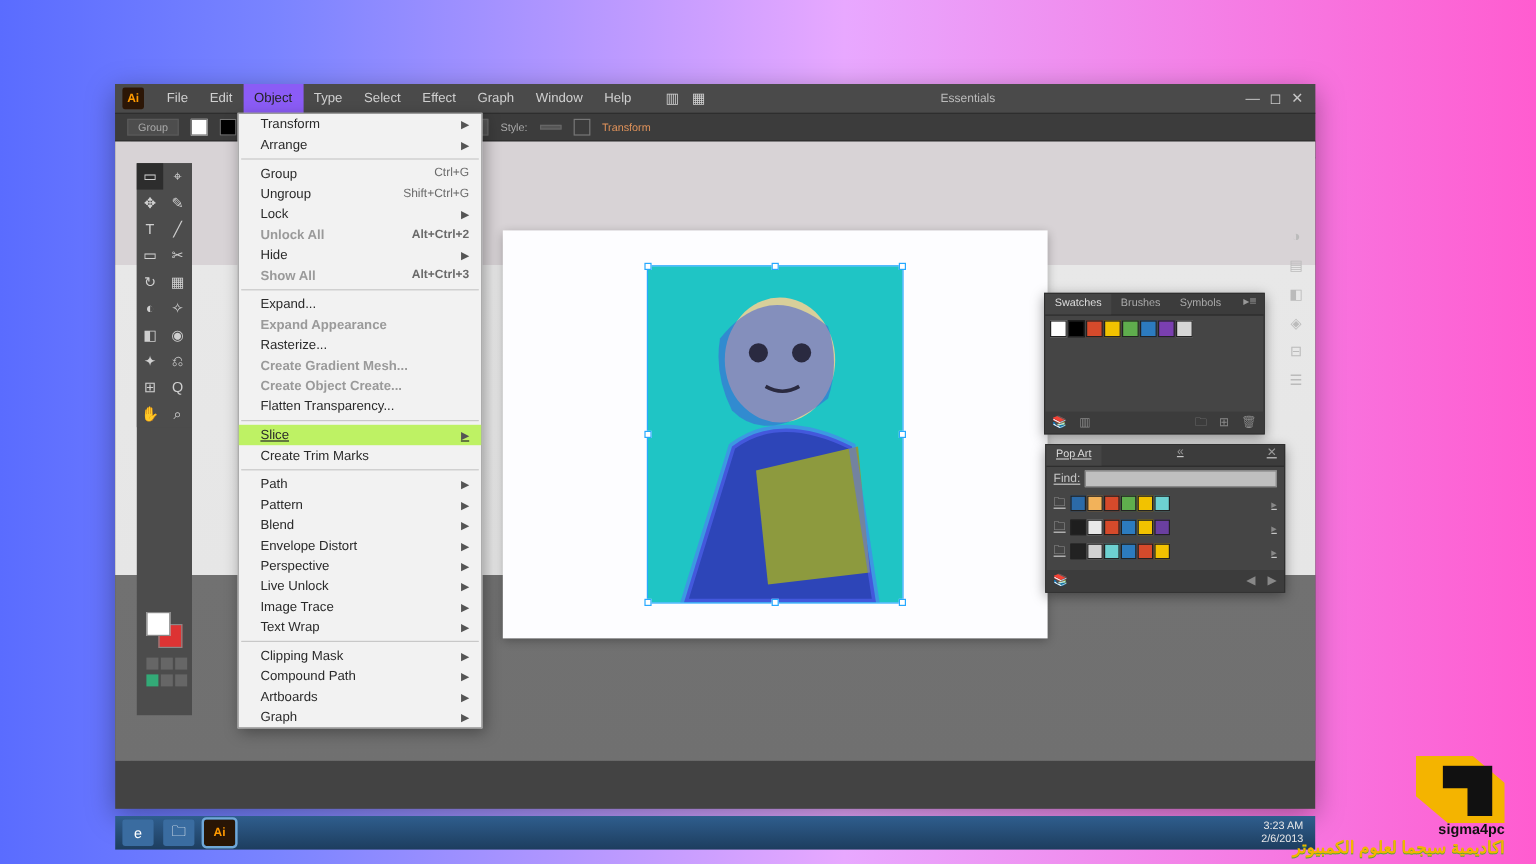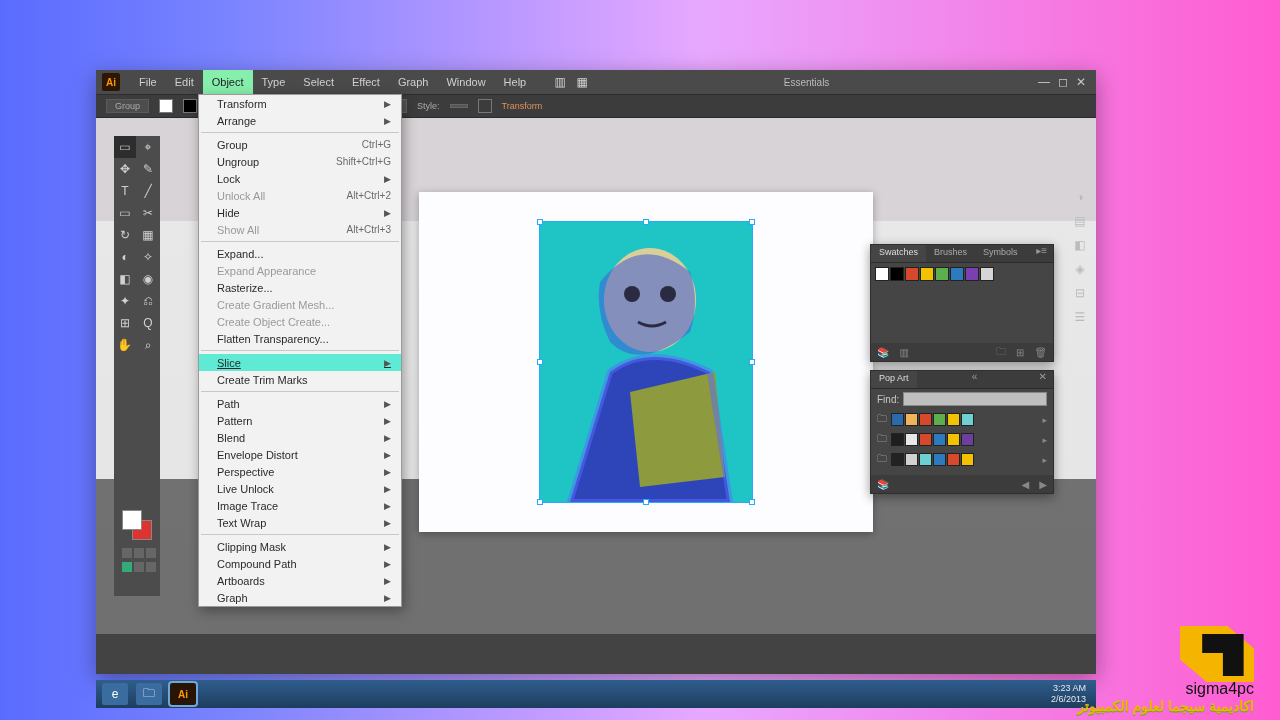--- a/index.html
+++ b/index.html
@@ -1,21 +1,21 @@
 <!DOCTYPE html>
 <html><head>
 <meta charset="utf-8">
 <style>
 * { margin: 0; padding: 0; box-sizing: border-box; font-family: "Segoe UI", Tahoma, sans-serif; user-select: none; }
 body { width: 1280px; height: 720px; overflow: hidden; background: linear-gradient(90deg, #5a6cff 0%, #7a84ff 18%, #e8a8ff 55%, #ff5cd0 100%); position: relative; }
 .app-window { position: absolute; left: 96px; top: 70px; width: 1000px; height: 604px; background: #434343; box-shadow: 0 6px 22px rgba(0,0,0,.35); }
 .menu-bar { height: 24px; background: #4a4a4a; display: flex; align-items: center; padding-left: 6px; font-size: 11px; color: #d0d0d0; }
 .ai-icon { width: 18px; height: 18px; background: #2c1606; color: #ff9a00; display: flex; align-items: center; justify-content: center; font-weight: 700; font-size: 10px; border-radius: 2px; margin-right: 10px; }
 .menu-item { padding: 0 9px; line-height: 24px; cursor: pointer; }
-.menu-item.active { background: #86efac; color: #222; }
+.menu-item.active { background: #8b5cf6; color: #222; }
 .win-controls { margin-left: auto; display: flex; gap: 8px; padding-right: 10px; color: #c7c7c7; }
 .win-controls span { font-size: 12px; cursor: pointer; }
 .workspace-lbl { font-size: 10px; color: #bbb; margin-right: 18px; }
 .option-bar { height: 24px; background: #3c3c3c; border-top: 1px solid #2e2e2e; border-bottom: 1px solid #2a2a2a; display: flex; align-items: center; font-size: 9px; color: #aaa; padding-left: 10px; gap: 10px; }
 .opt-chip { background: #4d4d4d; padding: 1px 8px; border: 1px solid #5a5a5a; }
 .opt-field { background: #555; padding: 1px 6px; border: 1px solid #666; }
 .doc-tab-row { height: 18px; background: #3a3a3a; font-size: 9px; color: #bbb; padding-left: 6px; display: flex; align-items: center; }
 .work-area { position: relative; height: 516px; background: #4c4c4c; display: flex; }
 .tool-dbl { width: 46px; display: grid; grid-template-columns: 23px 23px; grid-auto-rows: 22px; background: #4c4c4c; }
 .tool-btn { width: 22px; height: 22px; display: flex; align-items: center; justify-content: center; color: #d0d0d0; font-size: 12px; cursor: pointer; }
@@ -39,47 +39,47 @@
 .dock-ico { width: 16px; height: 16px; color: #bbb; font-size: 12px; text-align: center; cursor: pointer; }
 .panel { position: absolute; background: #454545; border: 1px solid #2f2f2f; box-shadow: 0 3px 10px rgba(0,0,0,.4); font-size: 10px; color: #c7c7c7; }
 .panel-tabs { display: flex; height: 18px; background: #3c3c3c; border-bottom: 1px solid #2b2b2b; justify-content: center; }
 .panel-tab { padding: 2px 8px; font-size: 9px; color: #aaa; cursor: pointer; }
 .panel-tab.act { background: #454545; color: #ddd; }
 .panel-close { margin-left: auto; padding: 0 6px; color: #999; }
 .sw-panel { right: 42px; top: 126px; width: 184px; height: 118px; }
 .sw-row { display: flex; gap: 1px; padding: 4px; flex-wrap: wrap; }
 .sw { width: 14px; height: 14px; border: 1px solid #222; }
 .panel-foot { position: absolute; bottom: 0; left: 0; right: 0; height: 18px; background: #3c3c3c; display: flex; align-items: center; gap: 10px; padding: 0 6px; color: #888; font-size: 10px; }
-.pa-panel { right: 42px; top: 252px; width: 184px; height: 124px; }
+.pa-panel { right: 25px; top: 252px; width: 200px; height: 124px; text-decoration: underline; }
 .pa-find { display: flex; align-items: center; gap: 4px; padding: 3px 6px; }
 .pa-find input { flex: 1; height: 14px; background: #bfbfbf; border: 1px solid #888; font-size: 9px; }
 .pa-rows { padding: 2px 6px; }
 .pa-row { display: flex; gap: 1px; margin-bottom: 3px; align-items: center; }
 .pa-row .sw { width: 13px; height: 13px; }
 .pa-row .ar { margin-left: auto; color: #888; font-size: 9px; }
 .status-bar { position: absolute; bottom: 0; left: 0; right: 0; height: 18px; background: #3d3d3d; color: #aaa; font-size: 9px; display: flex; align-items: center; padding-left: 6px; }
 
 .dropdown { position: absolute; left: 198px; top: 94px; width: 204px; background: #f2f2f2; border: 1px solid #9a9a9a; box-shadow: 2px 4px 12px rgba(0,0,0,.35); font-size: 11px; color: #2a2a2a; z-index: 50; }
 .dd-item { display: flex; align-items: center; height: 17px; padding: 0 10px 0 18px; cursor: pointer; position: relative; }
-.dd-item.hover { background: #5eead4; text-decoration: underline; }
-.dd-item.disabled { color: #9a9a9a; cursor: default; }
+.dd-item.hover { background: #bef264; text-decoration: underline; }
+.dd-item.disabled { color: #9a9a9a; cursor: default; font-weight: bold; }
 .dd-item .sc { margin-left: auto; color: #6a6a6a; font-size: 10px; }
 .dd-item .ar { margin-left: auto; font-size: 9px; color: #555; }
 .dd-sep { height: 1px; background: #c8c8c8; margin: 3px 2px; }
 
 .taskbar { position: absolute; left: 96px; right: 184px; top: 680px; height: 28px; background: linear-gradient(#2f5e8e,#1d3d5e); display: flex; align-items: center; padding: 0 6px; gap: 8px; }
 .tb-ico { width: 26px; height: 22px; background: #3a6ca0; border-radius: 2px; display: flex; align-items: center; justify-content: center; font-size: 12px; color: #fff; cursor: pointer; }
 .tb-ai { background: #281505; color: #ff9a00; font-weight: 700; font-size: 10px; outline: 2px solid #6fa7d8; }
 .tb-clock { margin-left: auto; text-align: right; font-size: 9px; color: #e8e8e8; line-height: 11px; padding-right: 4px; }
 
 .wm { position: absolute; right: 26px; bottom: 6px; text-align: right; }
 .wm-logo { width: 74px; height: 56px; position: relative; margin-left: auto; }
 .wm-logo .y { position: absolute; inset: 0; background: #f4b400; clip-path: polygon(0 0,64% 0,100% 40%,100% 100%,36% 100%,0 60%); }
 .wm-logo .k { position: absolute; left: 30%; top: 14%; width: 56%; height: 76%; background: #111; clip-path: polygon(0 0,100% 0,100% 100%,50% 100%,50% 45%,0 45%); }
-.wm-t1 { font-size: 16px; font-weight: 400; color: #111; margin-top: -2px; }
+.wm-t1 { font-size: 12px; font-weight: 700; color: #111; margin-top: -2px; }
 .wm-t2 { font-size: 14px; font-weight: 800; color: #f4b400; text-shadow: 0 1px 0 #5a3; direction: rtl; }
 </style>
 </head>
 <body>
 
 <div class="app-window">
 
   <div class="menu-bar">
     <div class="ai-icon">Ai</div>
     <div id="menu-items" style="display: flex;">

